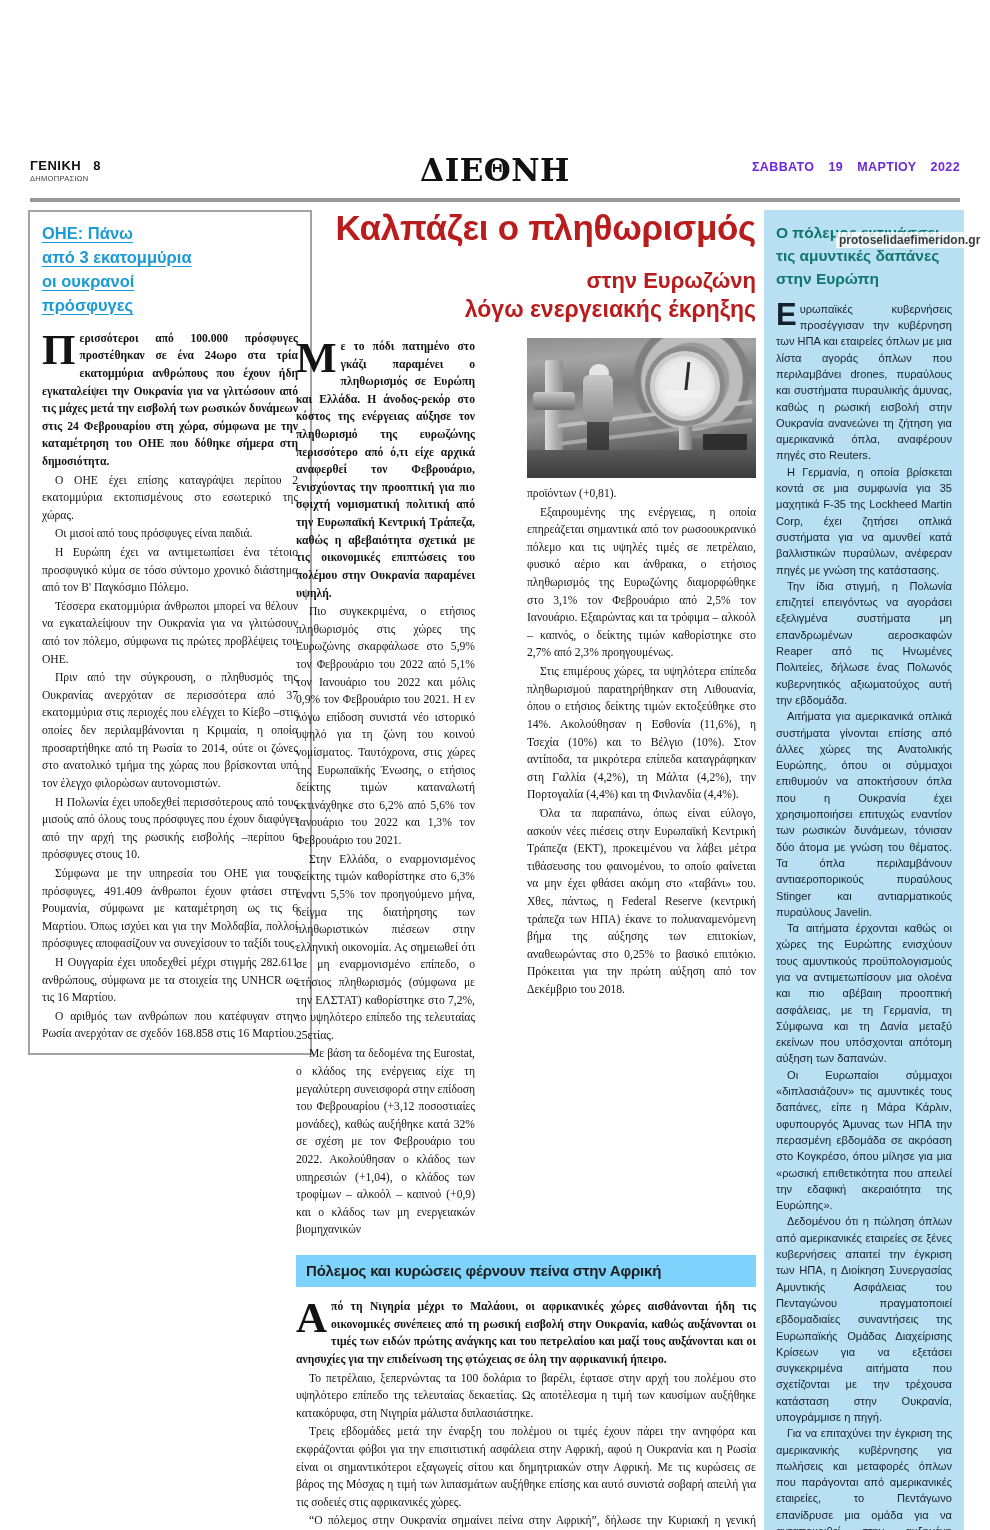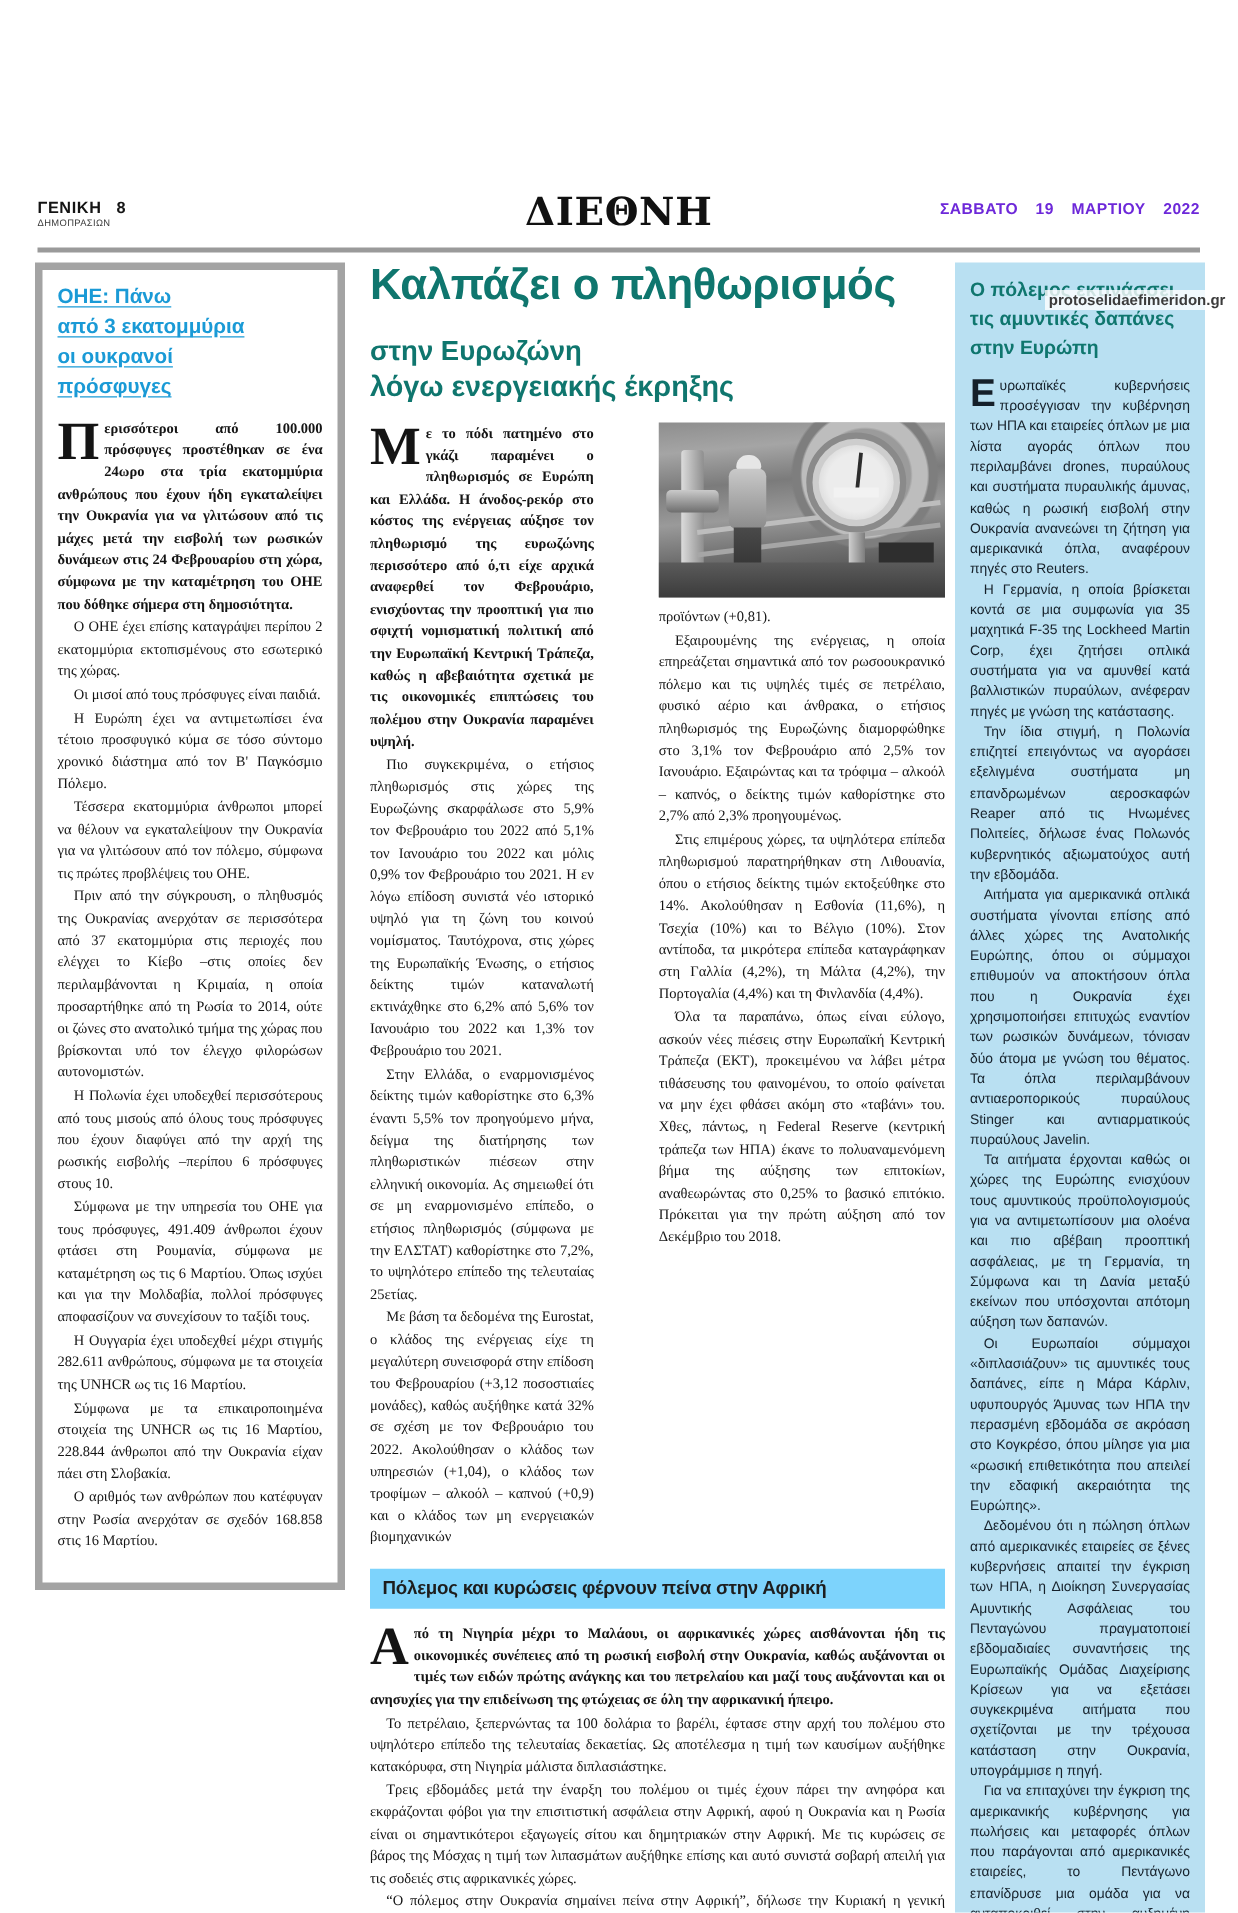--- a/index.html
+++ b/index.html
@@ -27,24 +27,24 @@
   .mh-right span { margin-left:14px; }
   .mh-rule { position:absolute; left:30px; top:198px; width:930px; height:4px; background:#9a9a9a; }
 
   
   .col-left  { position:absolute; left:28px;  top:210px; width:258px; }
   .col-mid   { position:absolute; left:296px; top:210px; width:460px; }
   .col-right { position:absolute; left:764px; top:210px; width:200px; }
 
   
   .leftbox {
-    border:6px solid #a3a3a3;
+    border:2px solid #a3a3a3;
     background:#fff;
-    padding:10px 12px 24px 12px;
-    width:248px;
+    padding:10px 12px 10px 12px;
+    width:284px;
   }
   .left-head {
     font-family:"Liberation Sans", sans-serif;
     font-weight:bold;
     font-size:16.5px;
     line-height:1.45;
     color:#1a9ad6;
     margin-bottom:12px;
   }
   .left-head span { text-decoration:underline; text-underline-offset:3px; display:inline; }
@@ -55,24 +55,24 @@
   .serif-body p + p { margin-top:1px; }
   .serif-body p.first { text-indent:0; }
   .dropcap {
     float:left; font-family:"Liberation Serif", serif; font-weight:bold;
     font-size:43px; line-height:33px; padding:2px 4px 0 0; margin-top:1px;
   }
   .lead { font-weight:bold; }
 
   
   .main-title {
-    text-align:left;
-    font-family:"Liberation Sans", sans-serif;
-    font-weight:bold;
-    color:#0f766e;
+    text-align:right;
+    font-family:"Liberation Sans", sans-serif;
+    font-weight:bold;
+    color:#b91c1c;
   }
   .main-title .t1 { font-size:35px; line-height:1.05; letter-spacing:-.3px; }
   .main-title .t2 { font-size:22px; line-height:1.25; margin-top:20px; }
   .main-title .t3 { font-size:23px; line-height:1.25; margin-top:1px; }
 
   
   .art1 { margin-top:14px; display:flex; gap:16px; }
   .art1 .c1 { width:215px; }
   .art1 .c2 { width:229px;margin-left:36px; }
   .photo {
@@ -185,21 +185,20 @@
       <div class="serif-body">
         <p class="first lead"><span class="dropcap">Π</span><span>ερισσότεροι από 100.000 πρόσφυγες προστέθηκαν σε ένα 24ωρο στα τρία εκατομμύρια ανθρώπους που έχουν ήδη εγκαταλείψει την Ουκρανία για να γλιτώσουν από τις μάχες μετά την εισβολή των ρωσικών δυνάμεων στις 24 Φεβρουαρίου στη χώρα, σύμφωνα με την καταμέτρηση του ΟΗΕ που δόθηκε σήμερα στη δημοσιότητα.</span></p>
         <p>Ο ΟΗΕ έχει επίσης καταγράψει περίπου 2 εκατομμύρια εκτοπισμένους στο εσωτερικό της χώρας.</p>
         <p>Οι μισοί από τους πρόσφυγες είναι παιδιά.</p>
         <p>Η Ευρώπη έχει να αντιμετωπίσει ένα τέτοιο προσφυγικό κύμα σε τόσο σύντομο χρονικό διάστημα από τον Β' Παγκόσμιο Πόλεμο.</p>
         <p>Τέσσερα εκατομμύρια άνθρωποι μπορεί να θέλουν να εγκαταλείψουν την Ουκρανία για να γλιτώσουν από τον πόλεμο, σύμφωνα τις πρώτες προβλέψεις του ΟΗΕ.</p>
         <p>Πριν από την σύγκρουση, ο πληθυσμός της Ουκρανίας ανερχόταν σε περισσότερα από 37 εκατομμύρια στις περιοχές που ελέγχει το Κίεβο –στις οποίες δεν περιλαμβάνονται η Κριμαία, η οποία προσαρτήθηκε από τη Ρωσία το 2014, ούτε οι ζώνες στο ανατολικό τμήμα της χώρας που βρίσκονται υπό τον έλεγχο φιλορώσων αυτονομιστών.</p>
         <p>Η Πολωνία έχει υποδεχθεί περισσότερους από τους μισούς από όλους τους πρόσφυγες που έχουν διαφύγει από την αρχή της ρωσικής εισβολής –περίπου 6 πρόσφυγες στους 10.</p>
         <p>Σύμφωνα με την υπηρεσία του ΟΗΕ για τους πρόσφυγες, 491.409 άνθρωποι έχουν φτάσει στη Ρουμανία, σύμφωνα με καταμέτρηση ως τις 6 Μαρτίου. Όπως ισχύει και για την Μολδαβία, πολλοί πρόσφυγες αποφασίζουν να συνεχίσουν το ταξίδι τους.</p>
         <p>Η Ουγγαρία έχει υποδεχθεί μέχρι στιγμής 282.611 ανθρώπους, σύμφωνα με τα στοιχεία της UNHCR ως τις 16 Μαρτίου.</p>
-        <p>Σύμφωνα με τα επικαιροποιημένα στοιχεία της UNHCR ως τις 16 Μαρτίου, 228.844 άνθρωποι από την Ουκρανία είχαν πάει στη Σλοβακία.</p>
         <p>Ο αριθμός των ανθρώπων που κατέφυγαν στην Ρωσία ανερχόταν σε σχεδόν 168.858 στις 16 Μαρτίου.</p>
       </div>
     </div>
   </div>
 
   <div class="col-mid">
 
     <div class="main-title">
       <div class="t1">Καλπάζει ο πληθωρισμός</div>
       <div class="t2">στην Ευρωζώνη</div>

